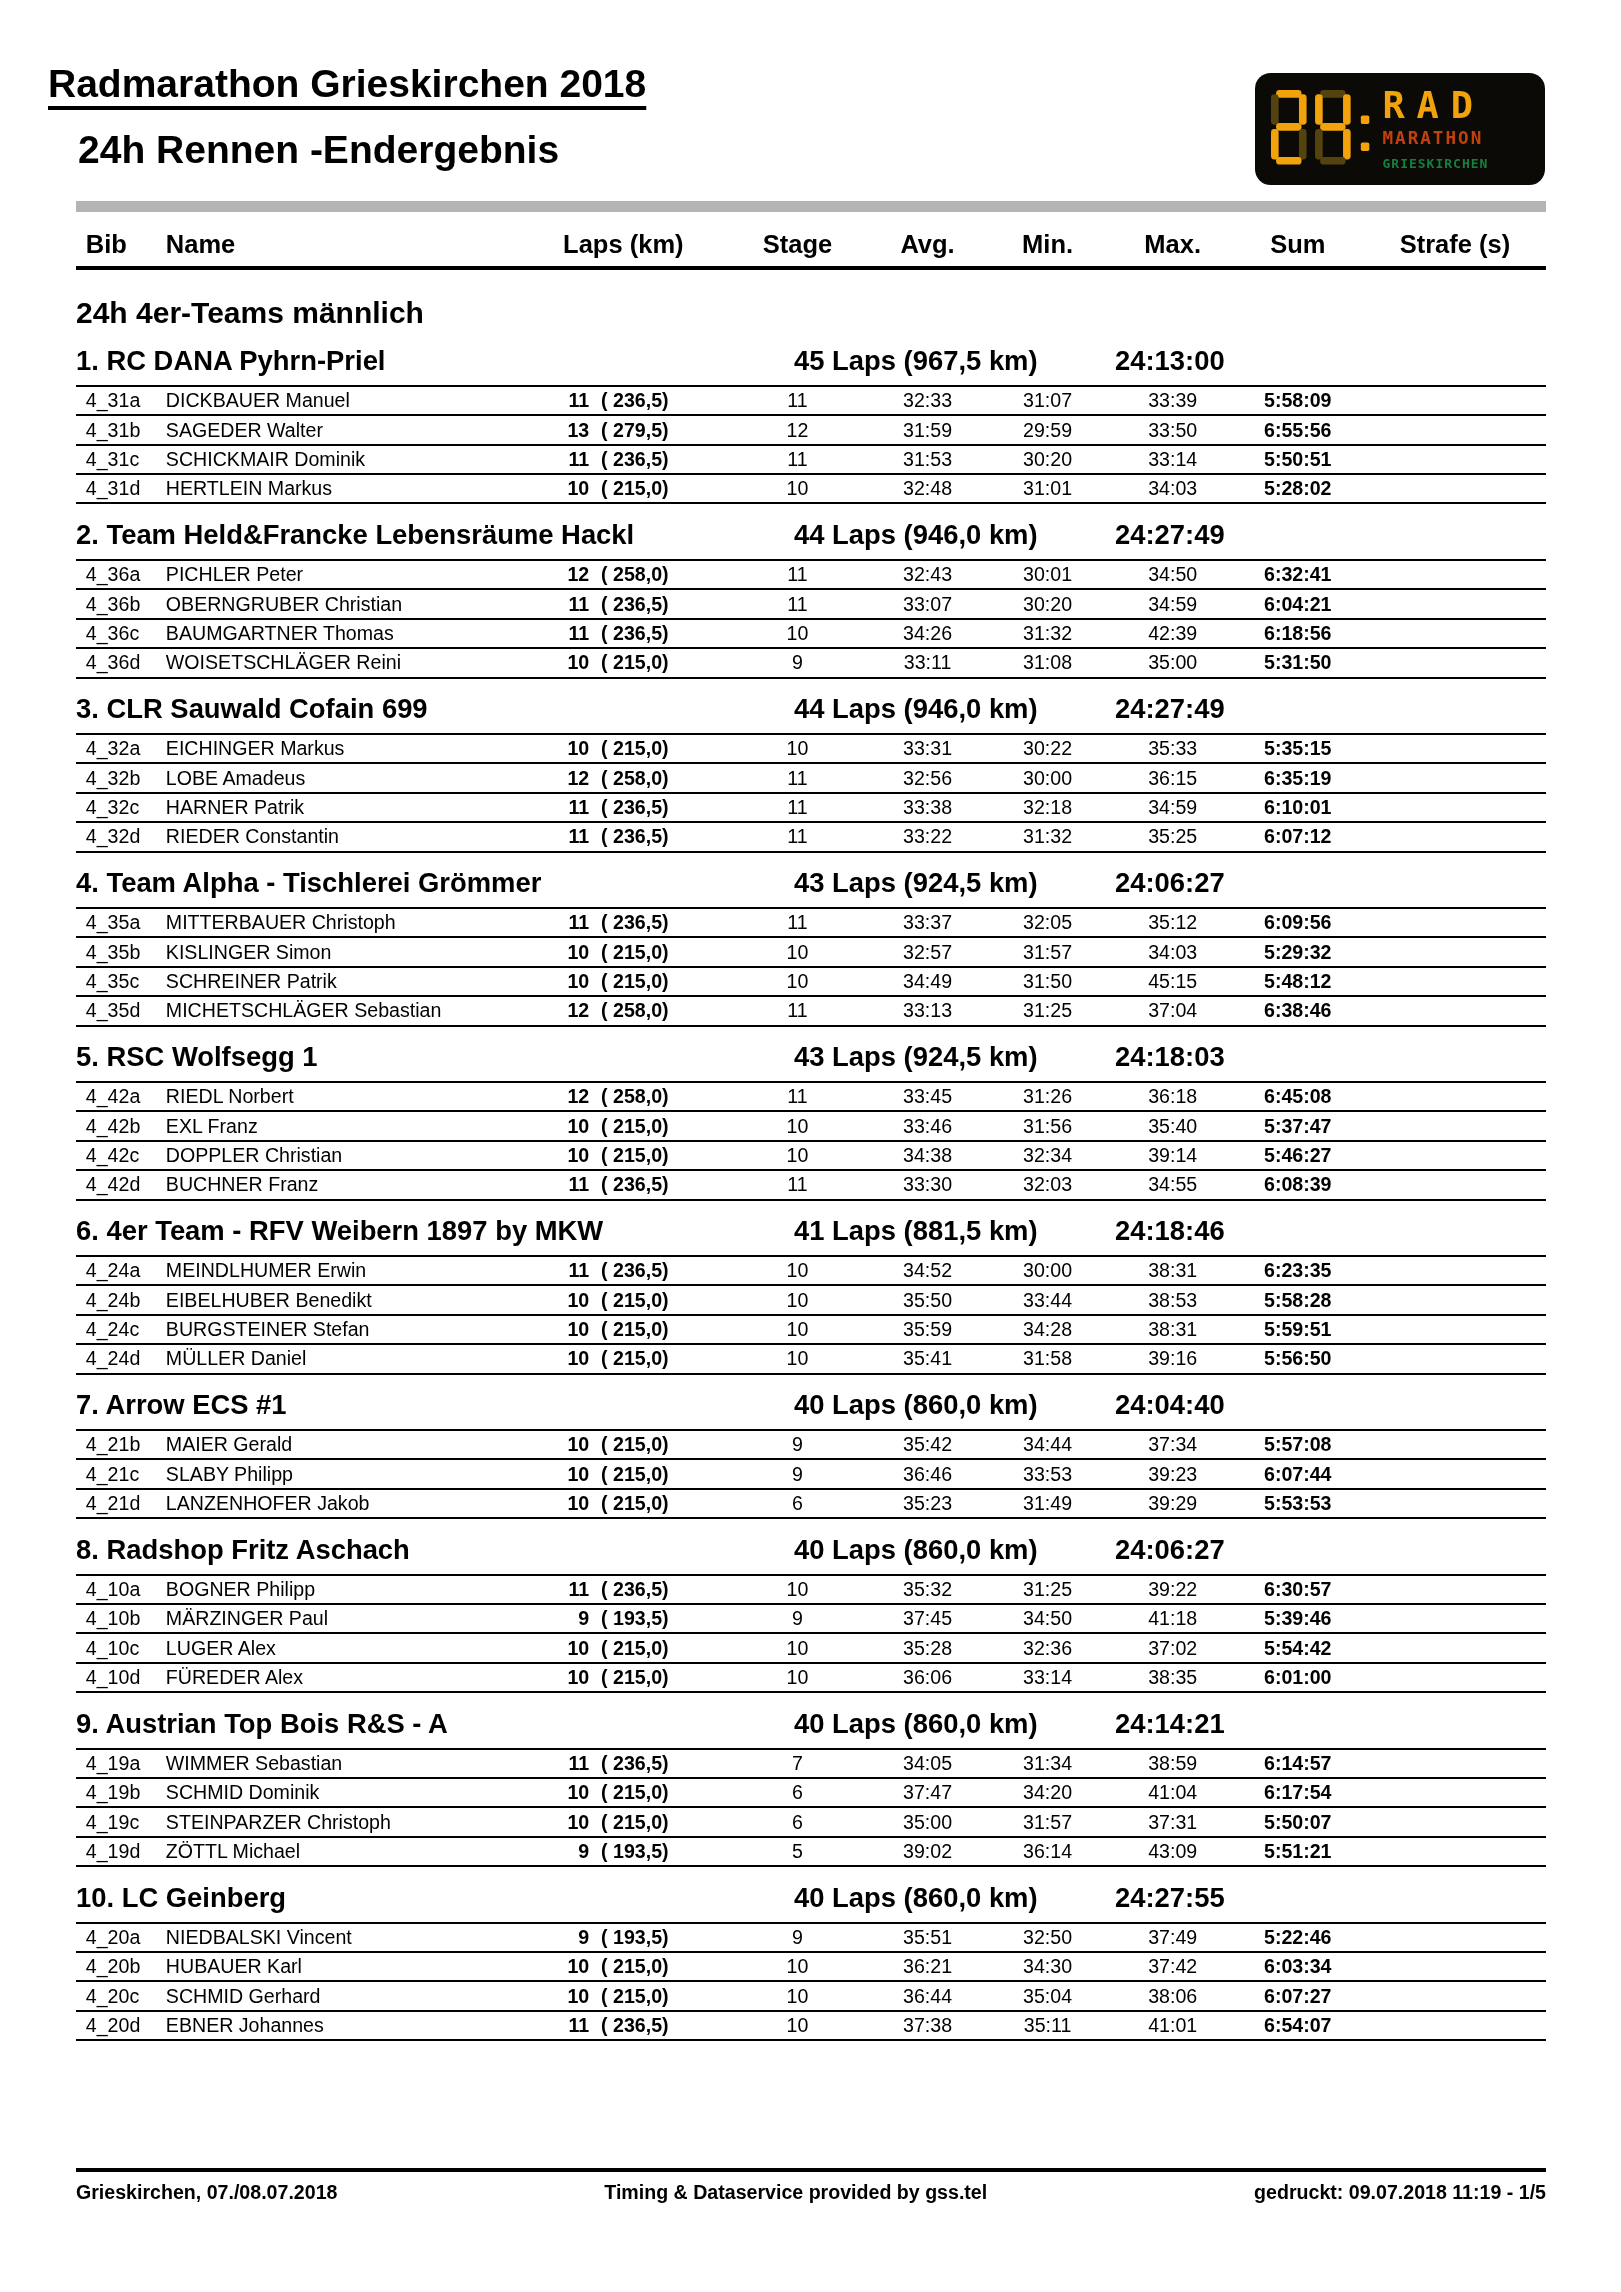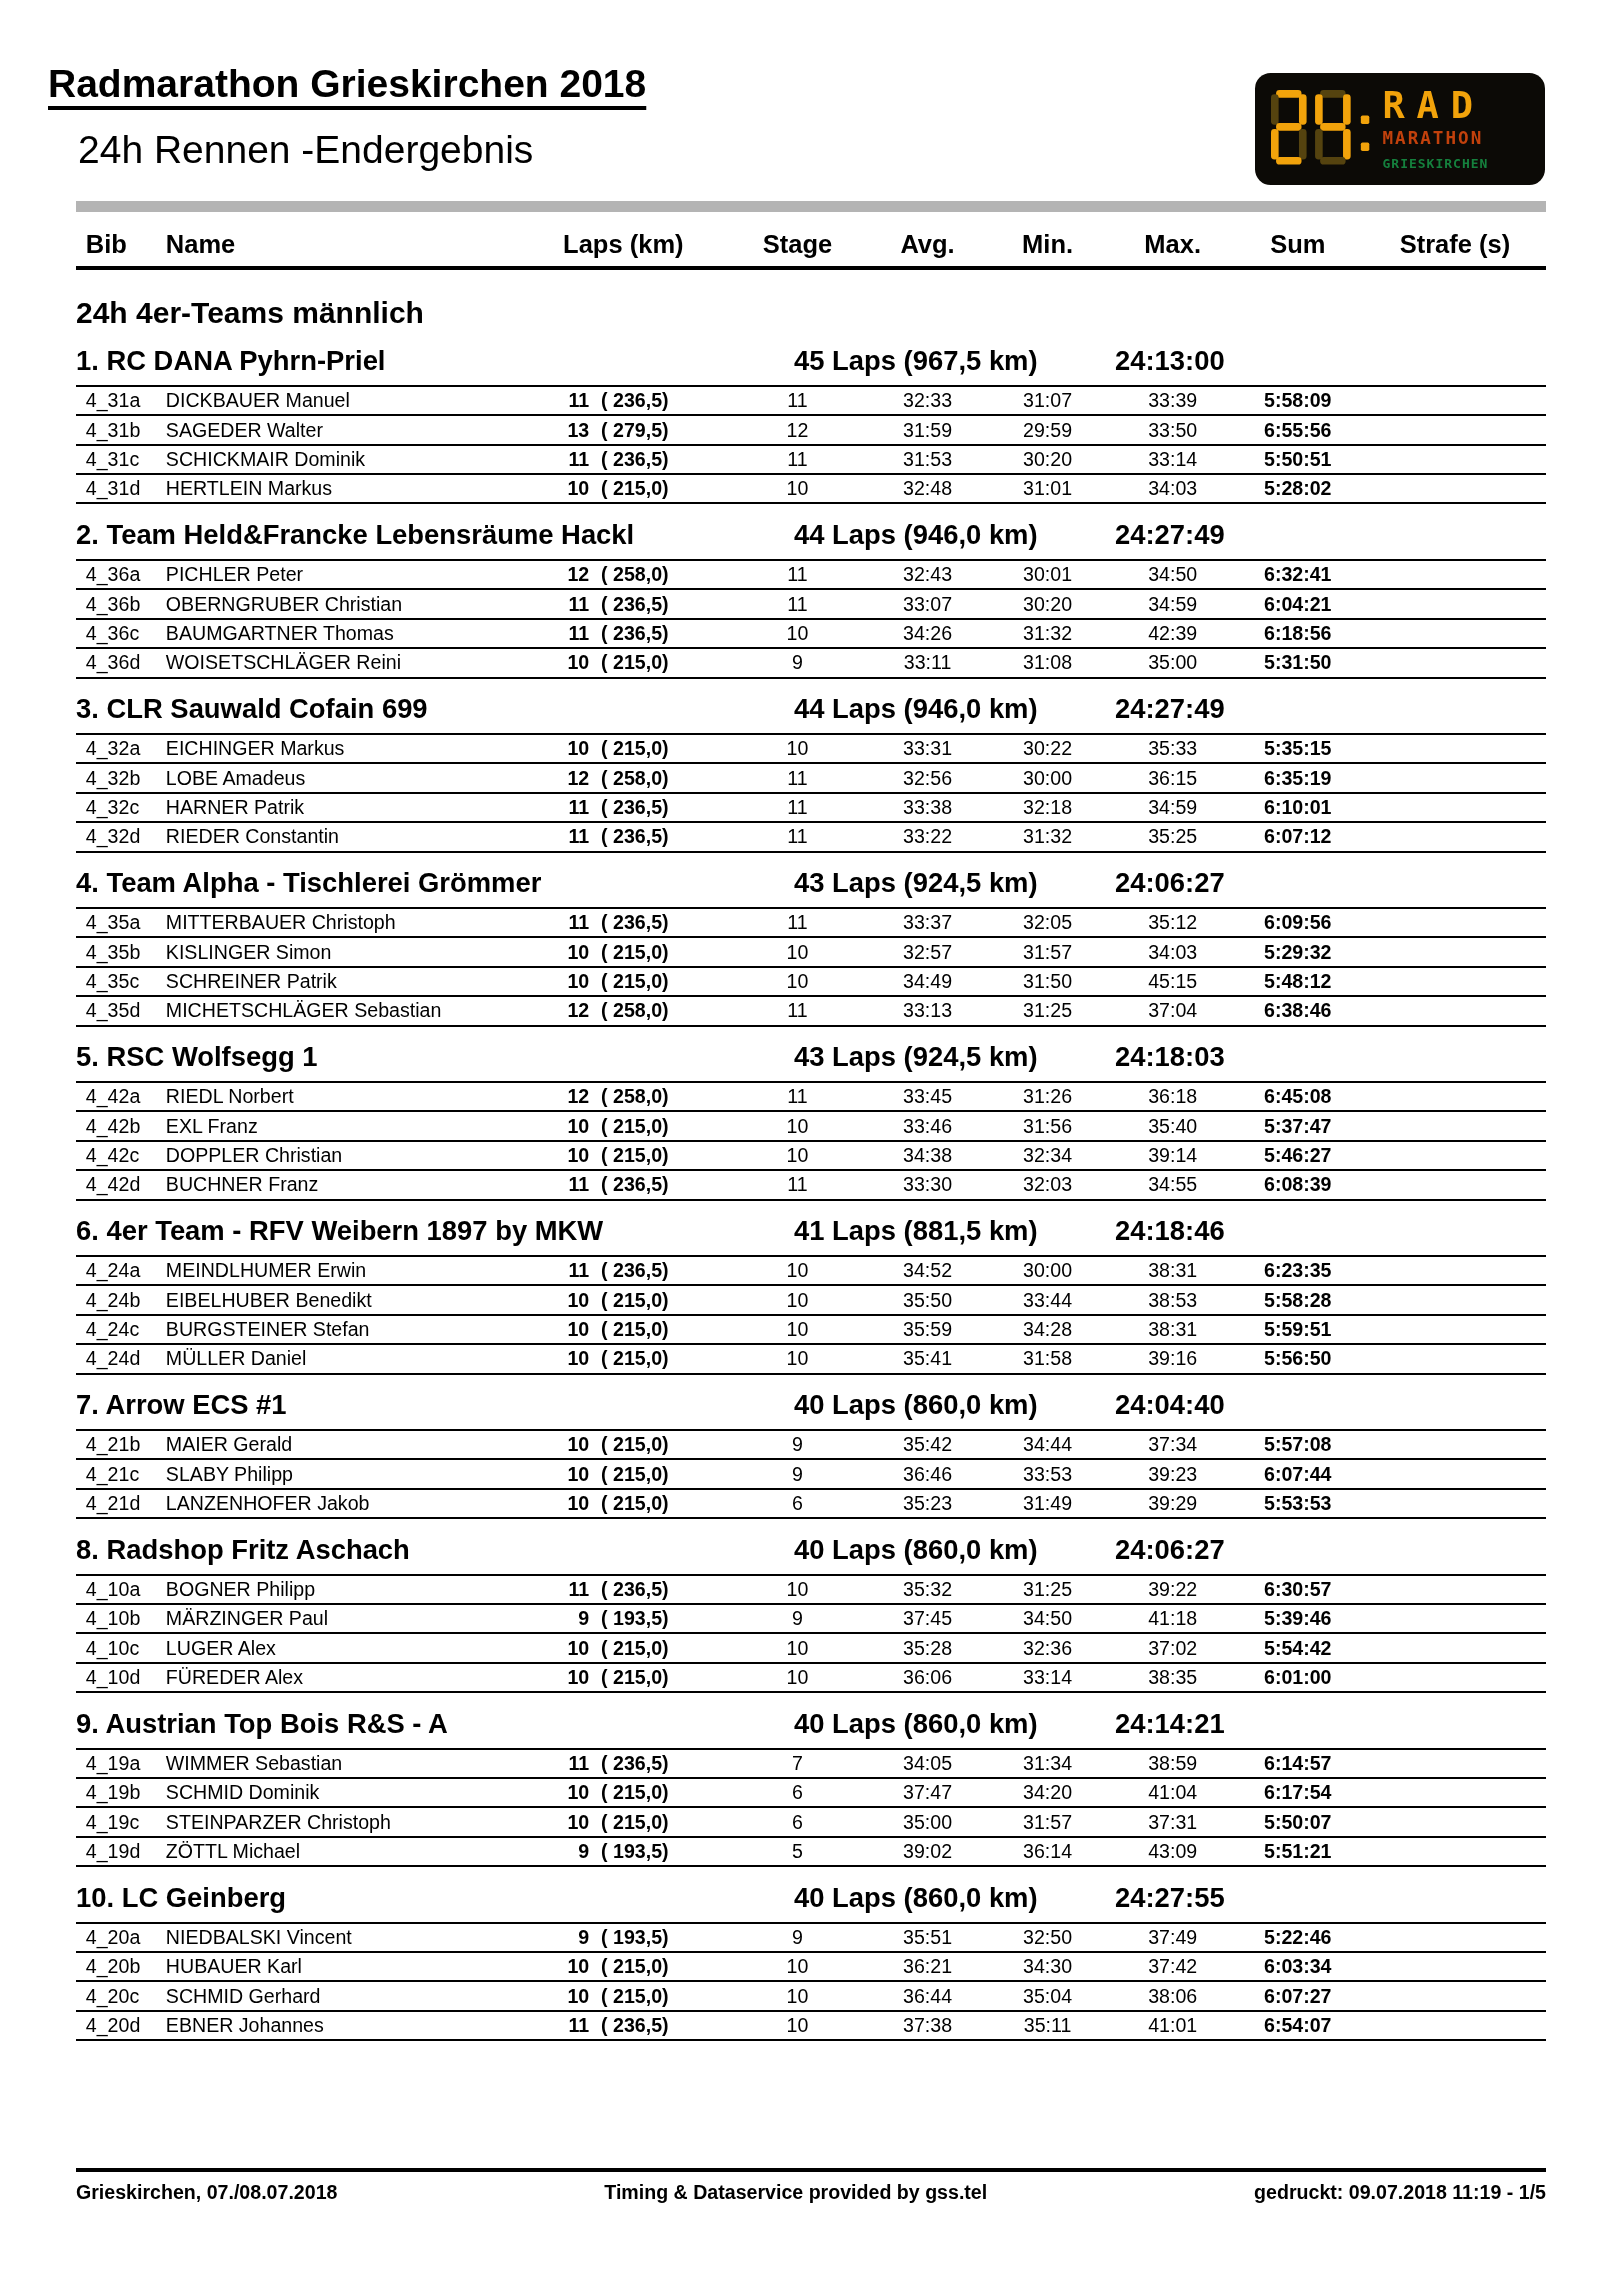--- a/index.html
+++ b/index.html
@@ -15,21 +15,21 @@
   .doc-title{
     margin:63px 0 0 48px;
     font-size:39px;font-weight:bold;line-height:1.1;
     text-decoration:underline;
     text-decoration-thickness:3.9px;
     text-underline-offset:8.8px;
     display:inline-block;
   }
   .doc-subtitle{
     margin:23.5px 0 0 78px;
-    font-size:39px;font-weight:normal;line-height:1.1;
+    font-size:39px;font-weight:bold;line-height:1.1;
   }
   
   .logo{
     position:absolute;top:73px;right:76px;
     width:290px;height:112px;
     background:#0c0a06;border-radius:15.7px;
     display:flex;align-items:center;
     padding:0;box-sizing:border-box;
   }
   .logo svg{margin-left:15.7px;flex:0 0 auto;}

